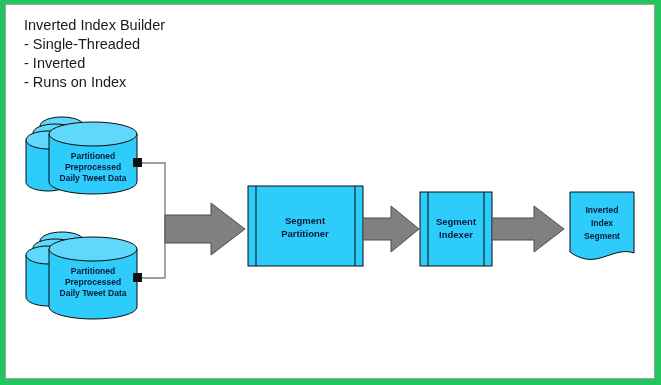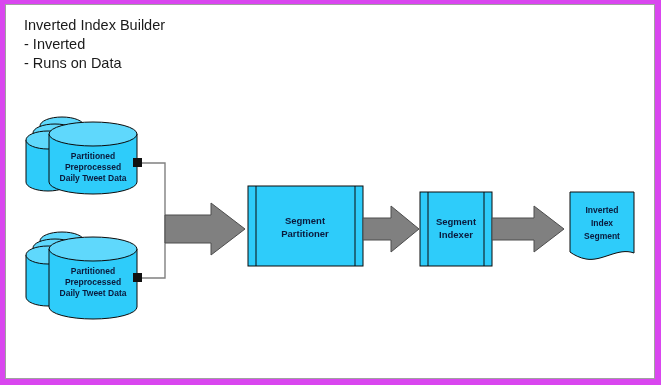--- a/index.html
+++ b/index.html
@@ -8,21 +8,21 @@
     padding: 0;
     background: #ffffff;
   }
   body {
     font-family: "Liberation Sans", sans-serif;
   }
   #canvas {
     position: relative;
     width: 661px;
     height: 385px;
-    background: #d946ef;
+    background: #22c55e;
     overflow: hidden;
   }
   
   #frame {
     position: absolute;
     left: 5px;
     top: 4px;
     width: 650px;
     height: 375px;
     border: 1px solid #a0a0a0;
@@ -103,22 +103,23 @@
 </style>
 </head>
 <body>
 
 <div id="canvas">
 
   <div id="frame"></div>
 
   <div id="title-block">
     <span class="ttl-line">Inverted Index Builder</span>
+    <span class="ttl-line">- Single-Threaded</span>
     <span class="ttl-line">- Inverted</span>
-    <span class="ttl-line">- Runs on Data</span>
+    <span class="ttl-line">- Runs on Index</span>
   </div>
 
   <svg id="diagram" viewBox="0 0 661 385" xmlns="http://www.w3.org/2000/svg">
 
     <g>
 
       <g>
         <path class="cyl-body" d="M 40 126 L 40 168 A 22 9 0 0 0 84 168 L 84 126 Z"></path>
         <ellipse class="cyl-top" cx="62" cy="126" rx="22" ry="9"></ellipse>
       </g>

